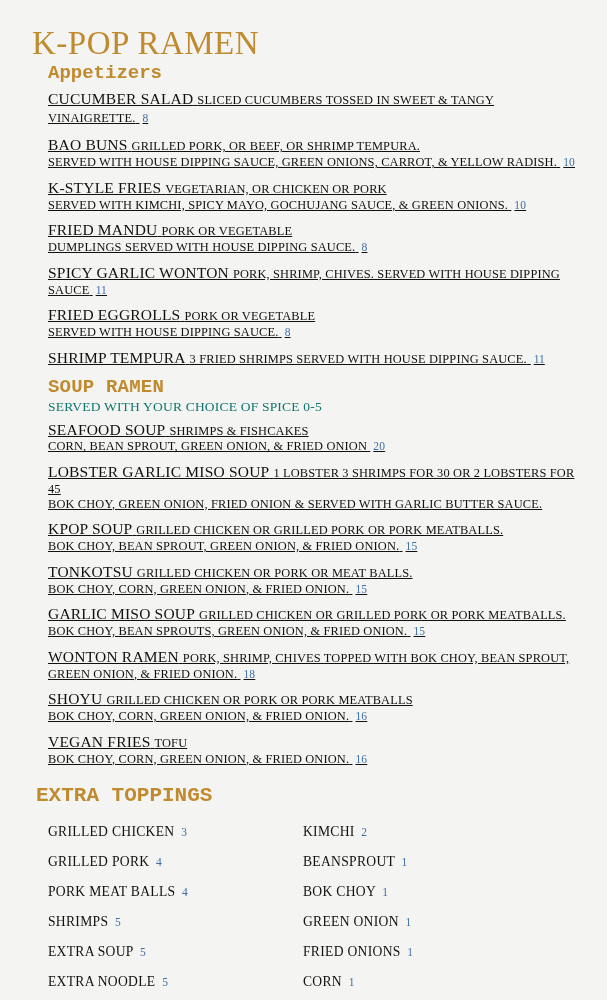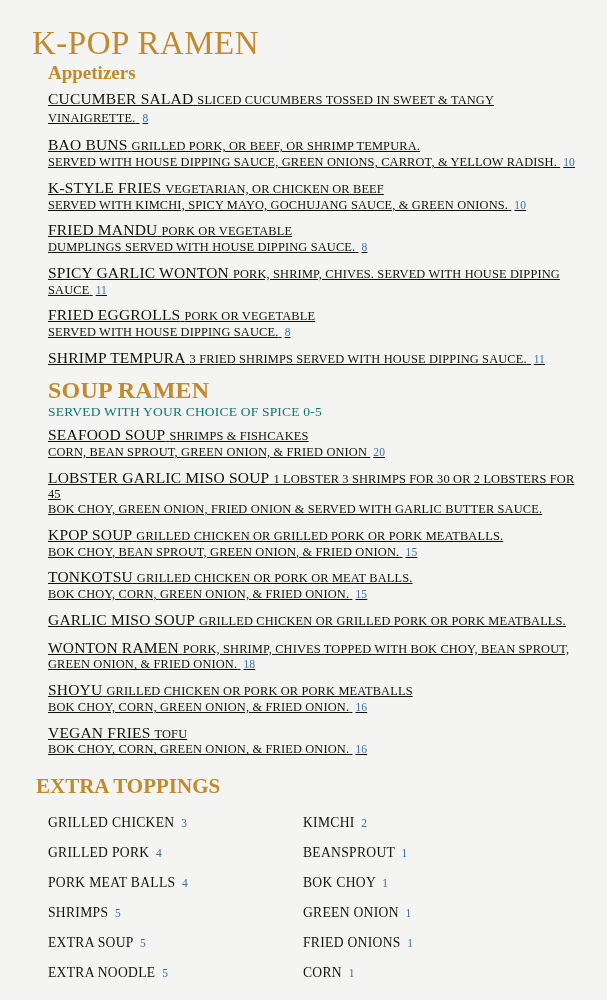--- a/index.html
+++ b/index.html
@@ -26,26 +26,26 @@
     font-size: 33px;
     letter-spacing: 0.5px;
     color: #c08a2e;
     font-weight: normal;
     margin: 4px 0 2px 8px;
     line-height: 1.05;
   }
   .section-head {
     color: #c08a2e;
     font-weight: bold;
-    font-family: Liberation Serif, serif;
+    font-family: Liberation Mono, monospace;
     margin: 2px 0 6px 24px;
     line-height: 1.1;
   }
   .section-head.appetizers { font-size: 19px; }
-  .section-head.soup { font-size: 24px; margin-top: 0; margin-bottom: 1px; letter-spacing: .2px;}
+  .section-head.soup { font-size: 19px; margin-top: 0; margin-bottom: 1px; letter-spacing: .2px;}
   .section-sub {
     color: #0f766e;
     font-size: 13.5px;
     margin: 0 0 6px 24px;
     letter-spacing: .2px;
   }
   .section-head.extra {
     font-size: 21px;
     margin-top: 18px;
     margin-bottom: 10px;
@@ -105,21 +105,21 @@
     </div>
 
     <div class="item">
       <span class="item-name">BAO BUNS</span>
       <span class="item-desc">GRILLED PORK, OR BEEF, OR SHRIMP TEMPURA.</span>
       <span class="item-line2"><span>SERVED WITH HOUSE DIPPING SAUCE, GREEN ONIONS, CARROT, &amp; YELLOW RADISH.</span> <span class="price">10</span></span>
     </div>
 
     <div class="item">
       <span class="item-name">K-STYLE FRIES</span>
-      <span class="item-desc">VEGETARIAN, OR CHICKEN OR BEEF</span>
+      <span class="item-desc">VEGETARIAN, OR CHICKEN OR PORK</span>
       <span class="item-line2"><span>SERVED WITH KIMCHI, SPICY MAYO, GOCHUJANG SAUCE, &amp; GREEN ONIONS.</span> <span class="price">10</span></span>
     </div>
 
     <div class="item">
       <span class="item-name">FRIED MANDU</span>
       <span class="item-desc">PORK OR VEGETABLE</span>
       <span class="item-line2"><span>DUMPLINGS SERVED WITH HOUSE DIPPING SAUCE.</span> <span class="price">8</span></span>
     </div>
 
     <div class="item">
@@ -166,20 +166,21 @@
 
     <div class="item">
       <span class="item-name">TONKOTSU</span>
       <span class="item-desc">GRILLED CHICKEN OR PORK OR MEAT BALLS.</span>
       <span class="item-line2"><span>BOK CHOY, CORN, GREEN ONION, &amp; FRIED ONION.</span> <span class="price">15</span></span>
     </div>
 
     <div class="item">
       <span class="item-name">GARLIC MISO SOUP</span>
       <span class="item-desc">GRILLED CHICKEN OR GRILLED PORK OR PORK MEATBALLS.</span>
+      <span class="item-line2"><span>BOK CHOY, BEAN SPROUTS, GREEN ONION, &amp; FRIED ONION.</span> <span class="price">15</span></span>
     </div>
 
     <div class="item">
       <span class="item-name">WONTON RAMEN</span>
       <span class="item-desc">PORK, SHRIMP, CHIVES TOPPED WITH BOK CHOY, BEAN SPROUT,</span>
       <span class="item-line2"><span>GREEN ONION, &amp; FRIED ONION.</span> <span class="price">18</span></span>
     </div>
 
     <div class="item">
       <span class="item-name">SHOYU</span>

